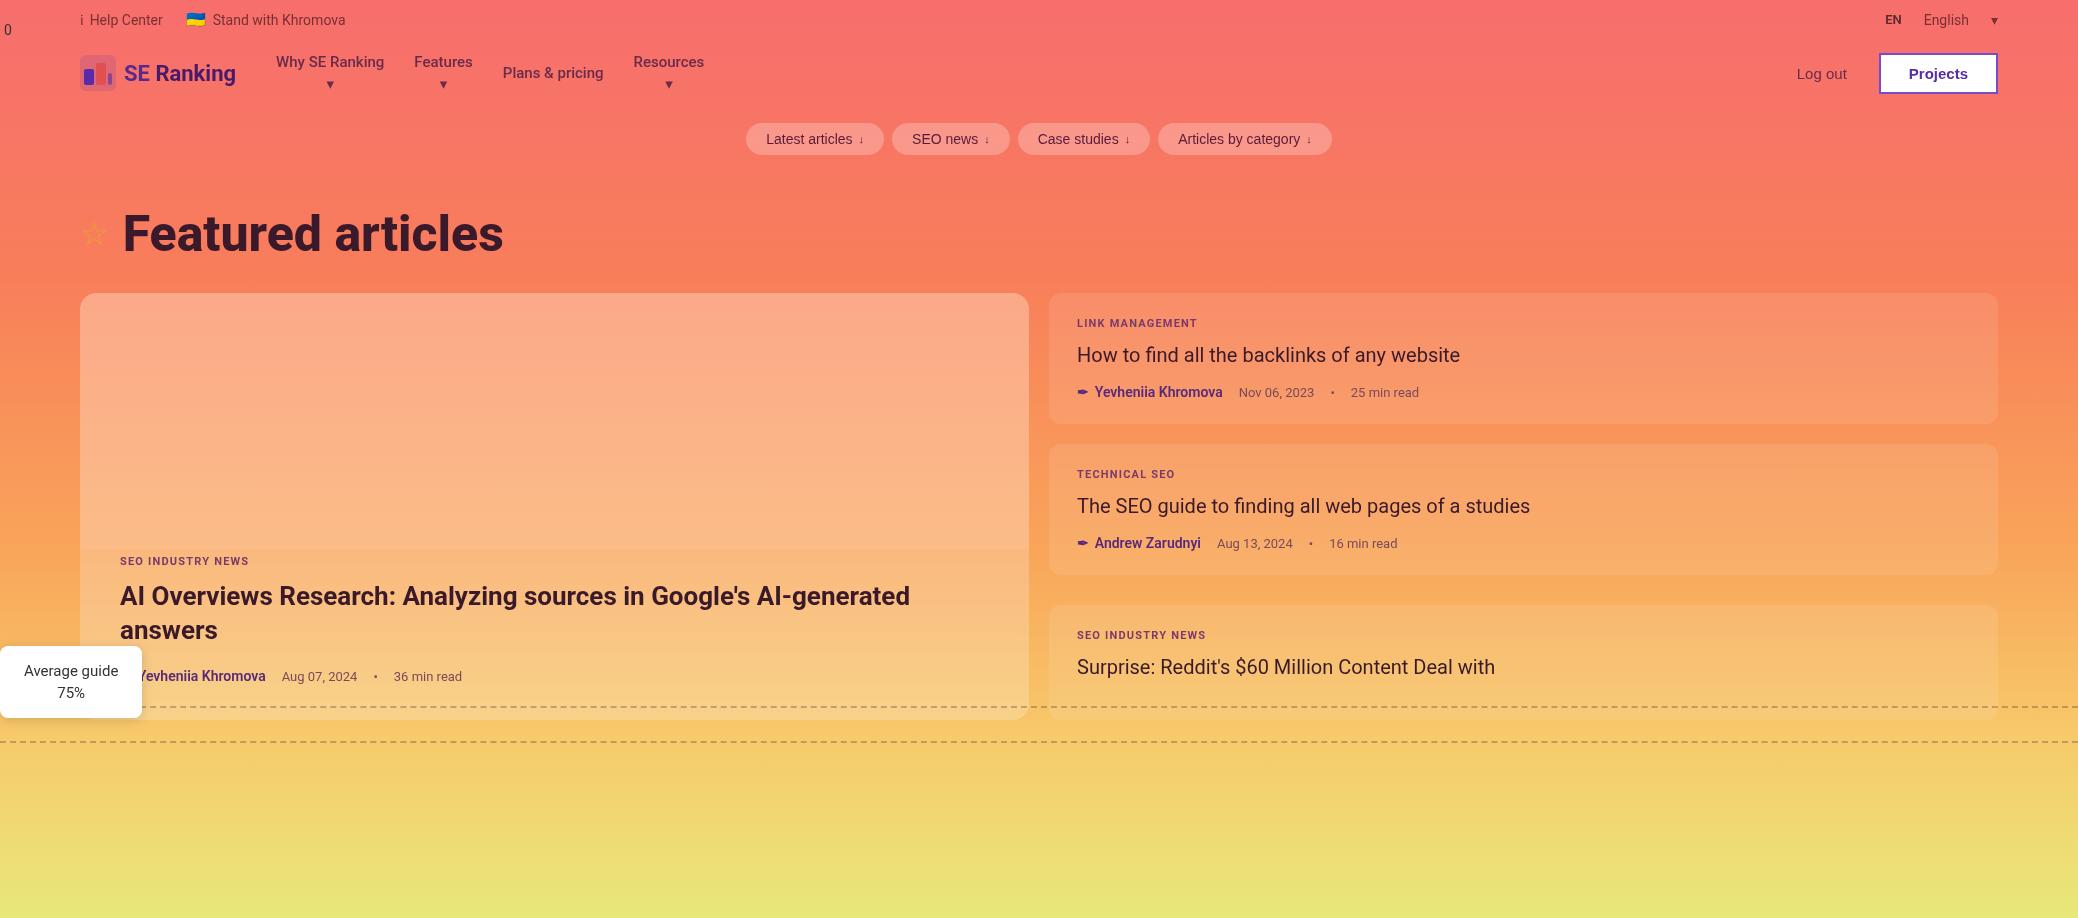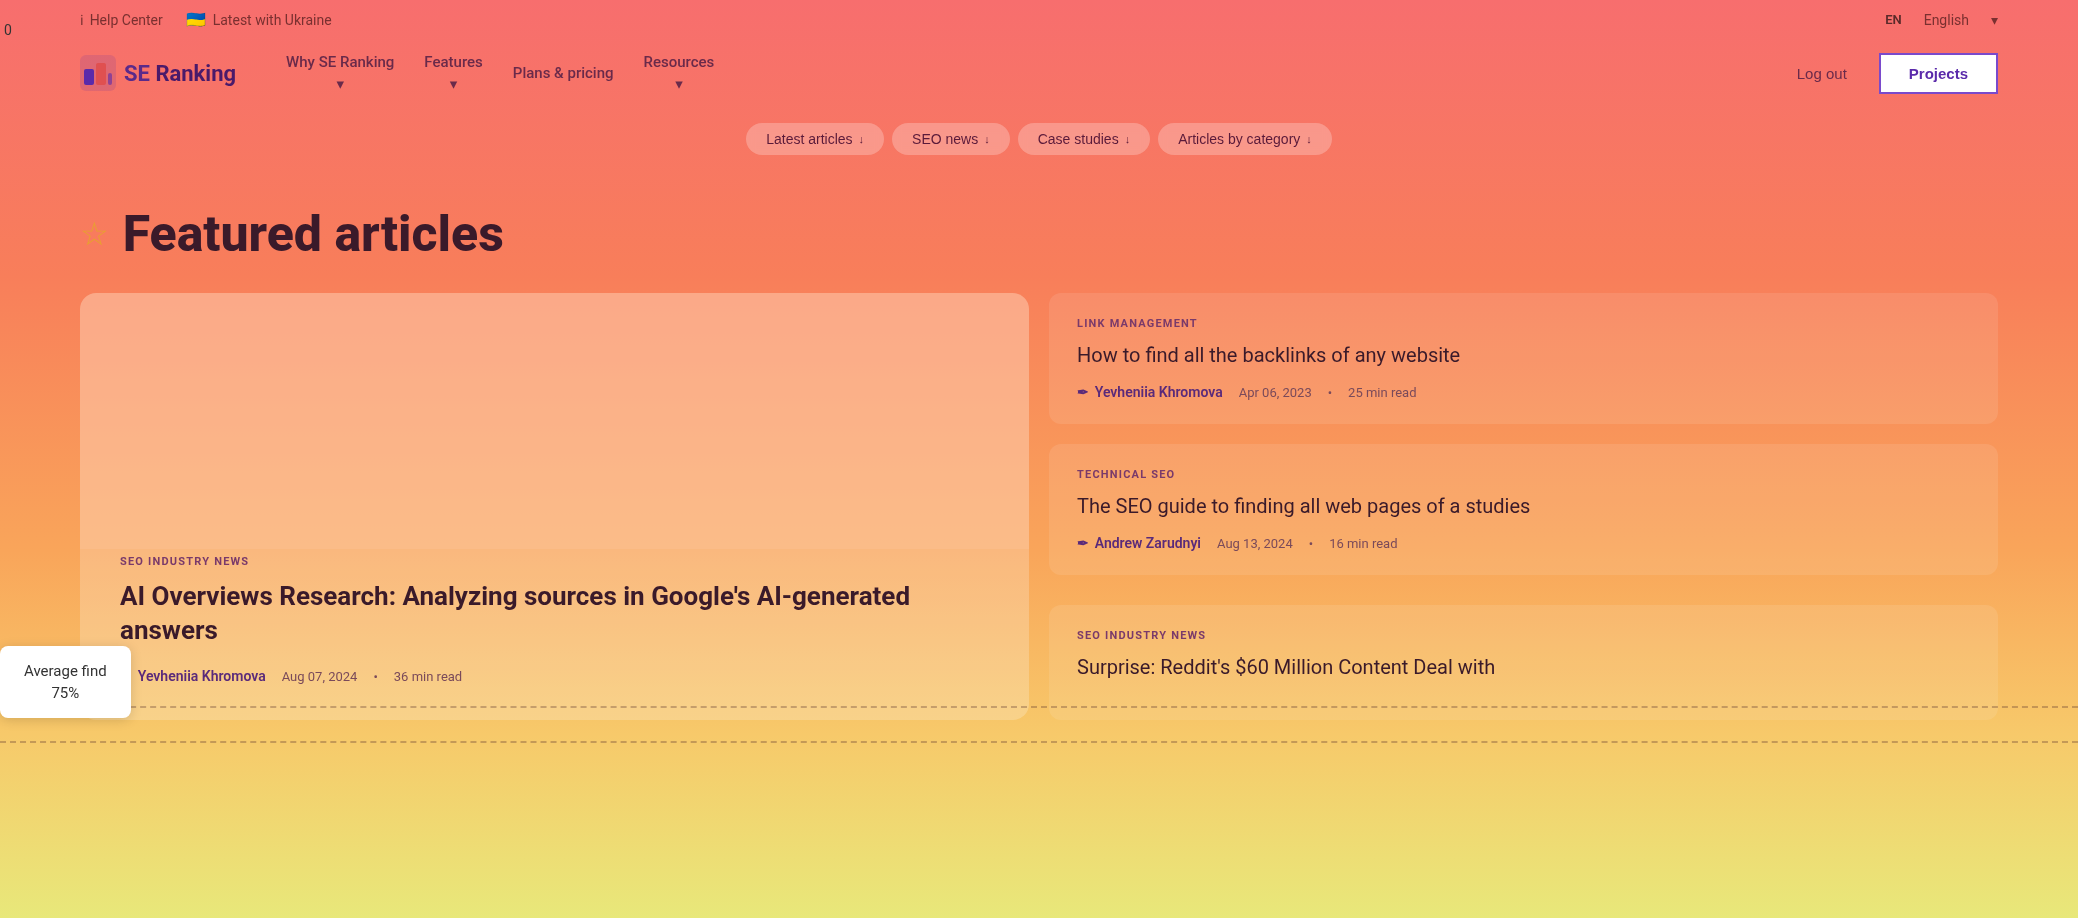--- a/index.html
+++ b/index.html
@@ -82,21 +82,21 @@
     .main-nav {
       display: flex;
       align-items: center;
       justify-content: space-between;
       padding: 8px 80px 12px 80px;
     }
 
     .nav-left {
       display: flex;
       align-items: center;
-      gap: 38px;
+      gap: 28px;
     }
 
     .logo {
       display: flex;
       align-items: center;
       gap: 8px;
       cursor: pointer;
       text-decoration: none;
     }
 
@@ -375,21 +375,21 @@
 <div class="page-wrapper">
 
   <div class="utility-bar">
     <div class="utility-left">
       <a class="utility-link">
         <span class="icon">ℹ</span>
         <span>Help Center</span>
       </a>
       <a class="utility-link">
         <span class="ukraine-flag">🇺🇦</span>
-        <span>Latest with Ukraine</span>
+        <span>Stand with Khromova</span>
       </a>
     </div>
     <div class="utility-right">
       <span class="lang-code">EN</span>
       <span>English</span>
       <span>▾</span>
     </div>
   </div>
 
   <nav class="main-nav">
@@ -479,21 +479,21 @@
       <div class="featured-right">
 
         <div class="featured-side-card">
           <div class="article-category">LINK MANAGEMENT</div>
           <h3 class="article-title-side">How to find all the backlinks of any website</h3>
           <div class="article-meta">
             <div class="author-link">
               <span class="author-icon">✒</span>
               <span>Yevheniia Khromova</span>
             </div>
-            <span class="meta-date">Apr 06, 2023</span>
+            <span class="meta-date">Nov 06, 2023</span>
             <span class="meta-separator">•</span>
             <span class="meta-read">25 min read</span>
           </div>
         </div>
 
         <div class="featured-side-card">
           <div class="article-category">TECHNICAL SEO</div>
           <h3 class="article-title-side">The SEO guide to finding all web pages of a studies</h3>
           <div class="article-meta">
             <div class="author-link">
@@ -511,16 +511,16 @@
           <h3 class="article-title-side">Surprise: Reddit's $60 Million Content Deal with</h3>
         </div>
       </div>
     </div>
   </div>
 
   <div class="fold-line fold-line-top"></div>
   <div class="fold-line fold-line-bottom"></div>
 
   <div class="fold-tooltip">
-    <div class="fold-tooltip-label">Average find</div>
+    <div class="fold-tooltip-label">Average guide</div>
     <div class="fold-tooltip-value">75%</div>
   </div>
 </div>
 
 </body></html>

